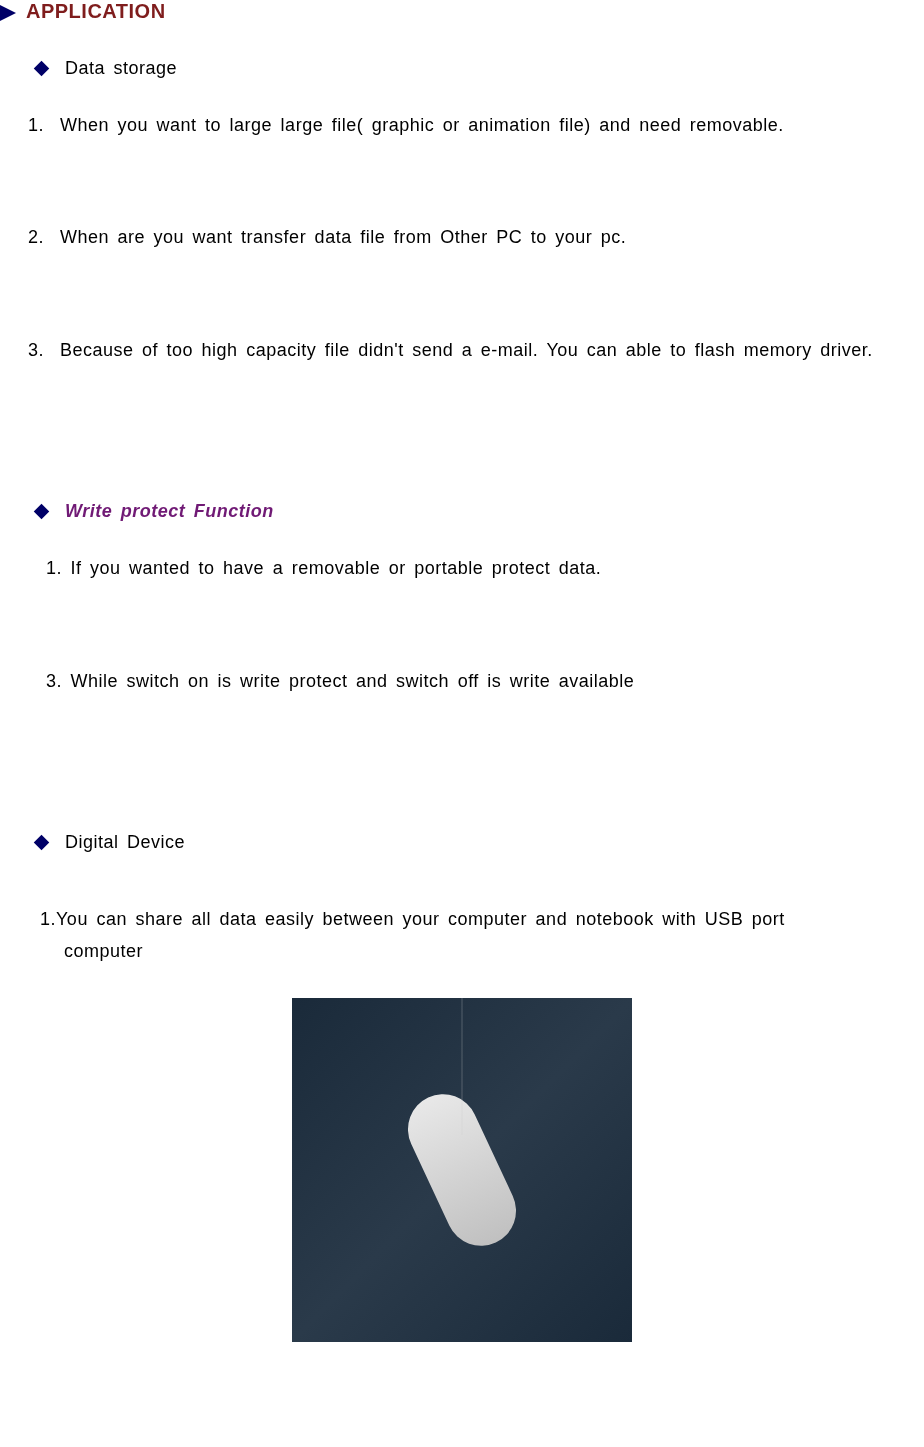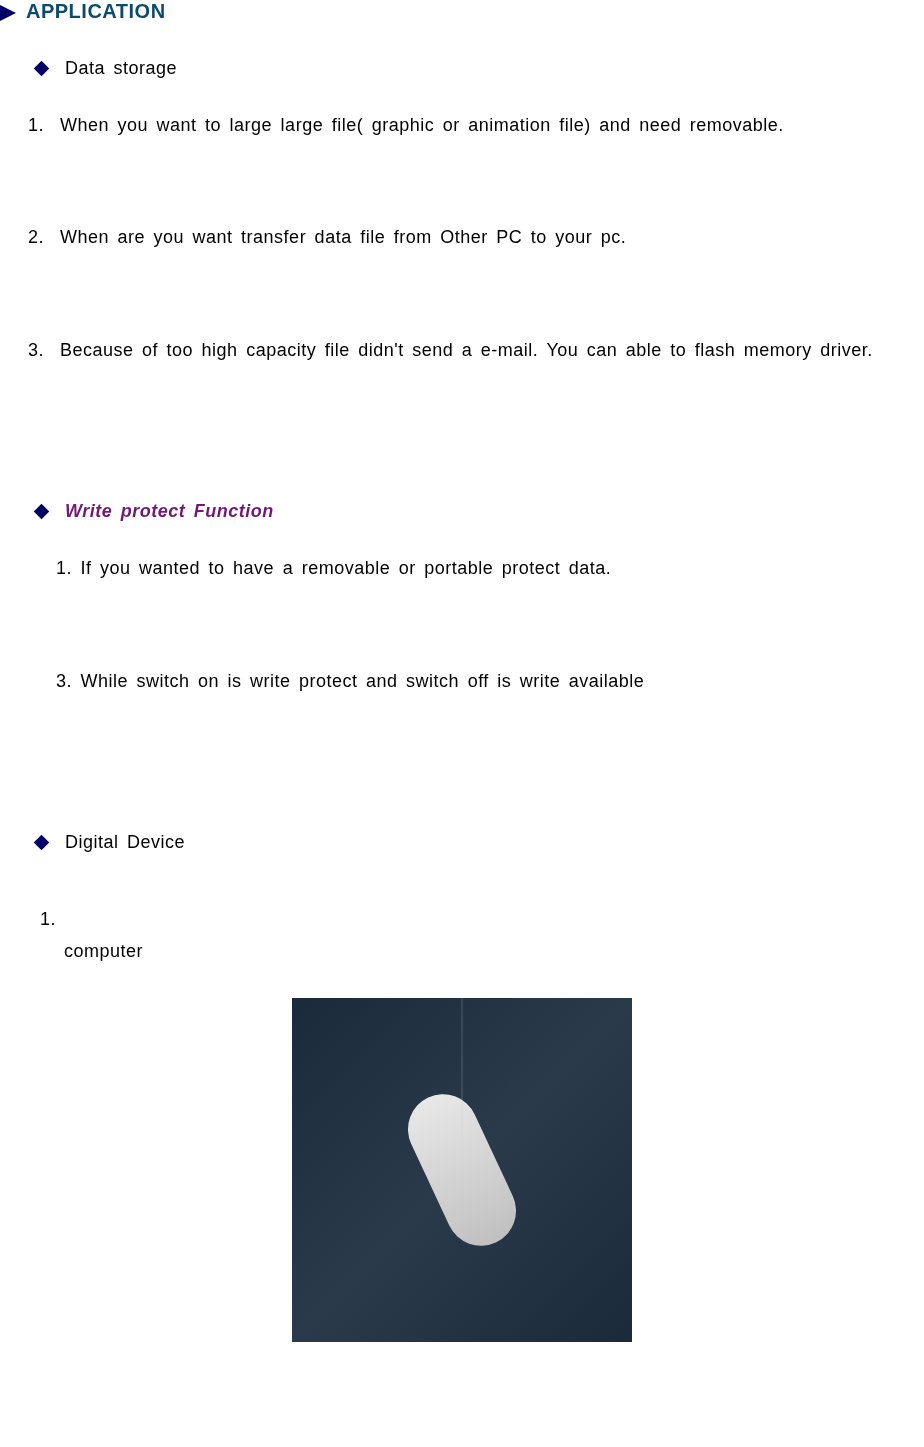--- a/index.html
+++ b/index.html
@@ -28,21 +28,21 @@
       width: 0;
       height: 0;
       border-top: 8px solid transparent;
       border-bottom: 8px solid transparent;
       border-left: 16px solid #000067;
       margin-top: 2px;
     }
     .header-title {
       font-weight: bold;
       font-size: 20px;
-      color: #0c4a6e;
+      color: #7f1d1d;
       letter-spacing: 0.5px;
     }
     .section-row {
       display: flex;
       align-items: center;
       gap: 18px;
       padding-left: 36px;
       margin-bottom: 30px;
     }
     .diamond {
@@ -72,21 +72,20 @@
       margin-right: 16px;
       flex-shrink: 0;
     }
     .list-text {
       flex: 1;
     }
     .list-item-2 {
       padding-left: 46px;
       margin-bottom: 80px;
       line-height: 1.8;
-      margin-left: 10px;
     }
     .list-item-3 {
       padding-left: 40px;
       margin-bottom: 30px;
       line-height: 1.8;
     }
     .list-text-indent {
       display: block;
       padding-left: 24px;
     }
@@ -181,19 +180,20 @@
 <div class="section-row">
   <div class="diamond"></div>
   <span class="section-label">Digital  Device</span>
 </div>
 
 <div style="height:20px;"></div>
 
 <div class="list-item-3">
   <div style="display: flex;">
     <span style="flex-shrink:0;">1.</span>
+    <span>You  can  share  all  data easily  between  your  computer  and  notebook  with  USB  port</span>
   </div>
   <span class="list-text-indent">computer</span>
 </div>
 
 <div class="image-container">
   <div class="placeholder-image"></div>
 </div>
 
 </body></html>

